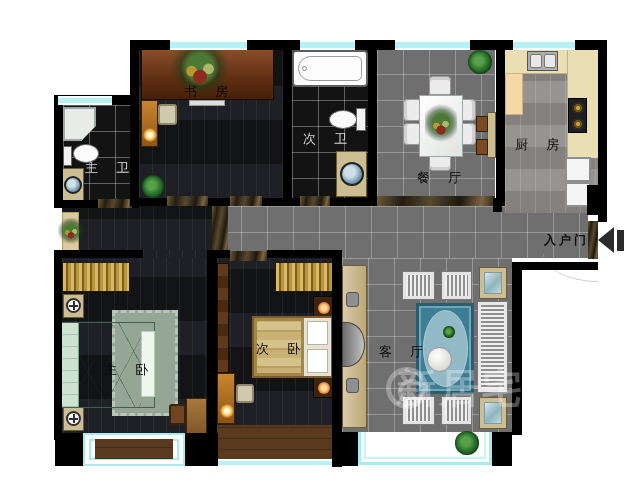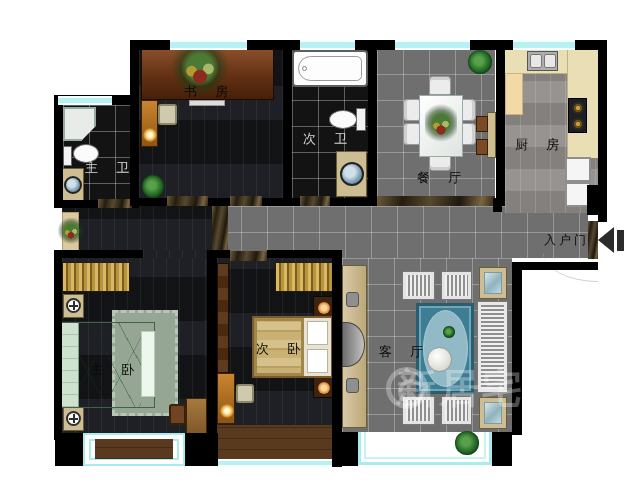--- a/index.html
+++ b/index.html
@@ -279,22 +279,22 @@
   <div class="win winz" style="left:300px;top:40px;width:55px;height:10px;"></div>
   <div class="win winz" style="left:395px;top:40px;width:75px;height:10px;"></div>
   <div class="win winz" style="left:513px;top:40px;width:62px;height:10px;"></div>
   <div class="win winz" style="left:58px;top:96px;width:54px;height:9px;"></div>
 
   <div class="lbl" style="left:184px;top:83px;">书 房</div>
   <div class="lbl light" style="left:303px;top:130px;">次 卫</div>
   <div class="lbl light" style="left:85px;top:159px;">主 卫</div>
   <div class="lbl" style="left:417px;top:169px;">餐 厅</div>
   <div class="lbl" style="left:515px;top:136px;">厨 房</div>
-  <div class="lbl small" style="left:544px;top:232px;">入户门</div>
-  <div class="lbl" style="left:90px;top:361px;">主 卧</div>
+  <div class="lbl small" style="left:544px;top:232px;font-weight:bold;">入户门</div>
+  <div class="lbl" style="left:104px;top:361px;">主 卧</div>
   <div class="lbl" style="left:256px;top:340px;">次 卧</div>
   <div class="lbl" style="left:379px;top:343px;">客 厅</div>
 
   <div class="watermark">
     <span class="wm-logo"></span>
     <span class="wm-text">新居宅配</span>
   </div>
 
 </div>
 

